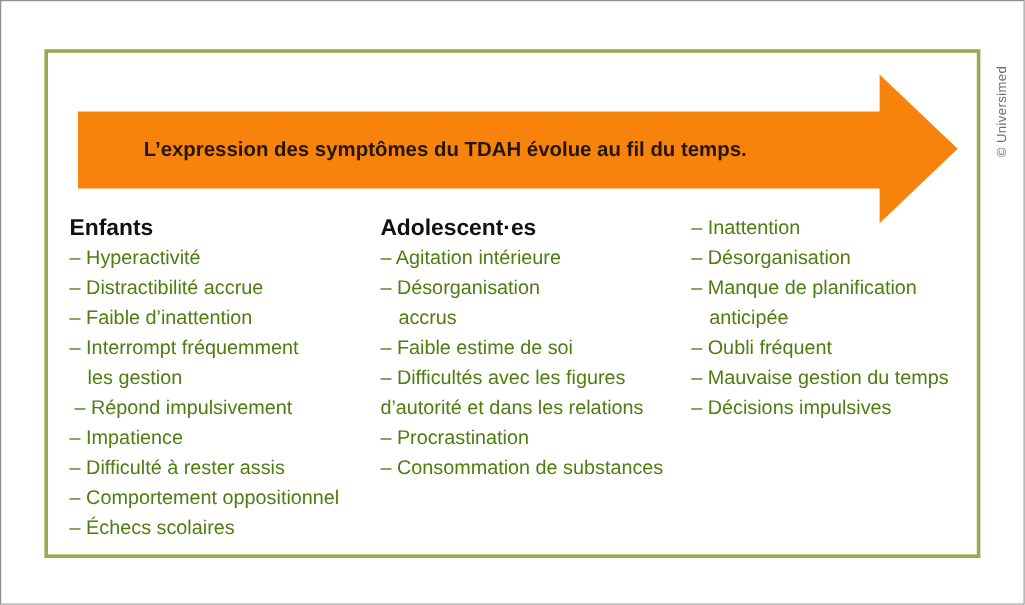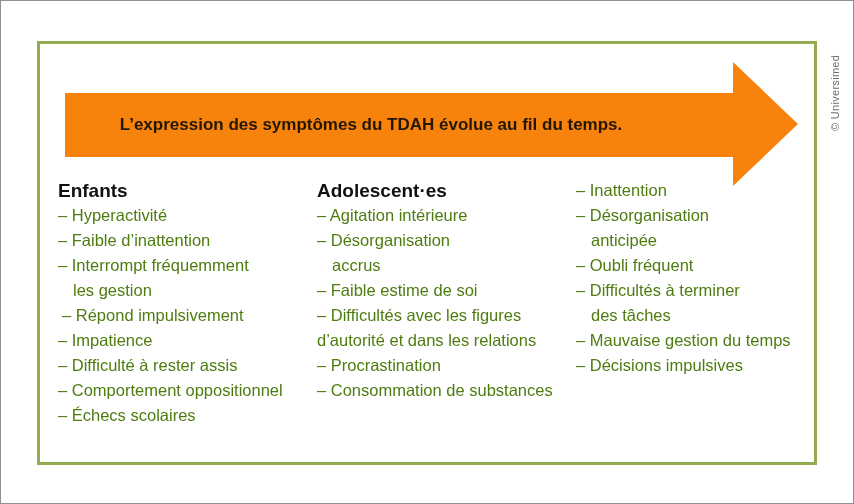--- a/index.html
+++ b/index.html
@@ -103,20 +103,23 @@
 
   <div class="banner-label" style="color: rgb(35, 23, 3);">L’expression des symptômes du TDAH évolue au fil du temps.</div>
 
   <div class="col col-1">
     <div class="col-title">Enfants</div>
     <div class="col-items">
         <div class="item">
           <div class="line first">– Hyperactivité</div>
         </div>
         <div class="item">
+          <div class="line first">– Distractibilité accrue</div>
+        </div>
+        <div class="item">
           <div class="line first">– Faible d’inattention</div>
         </div>
         <div class="item">
           <div class="line first">– Interrompt fréquemment</div>
           <div class="line cont">les gestion</div>
         </div>
         <div class="item">
           <div class="line first slight-indent">– Répond impulsivement</div>
         </div>
         <div class="item">
@@ -164,28 +167,25 @@
 
   <div class="col col-3">
     <div class="col-items">
         <div class="item">
           <div class="line first">– Inattention</div>
         </div>
         <div class="item">
           <div class="line first">– Désorganisation</div>
         </div>
         <div class="item">
+          <div class="line first">– Manque de planification</div>
           <div class="line cont">anticipée</div>
         </div>
         <div class="item">
           <div class="line first">– Oubli fréquent</div>
-        </div>
-        <div class="item">
-          <div class="line first">– Difficultés à terminer</div>
-          <div class="line cont">des tâches</div>
         </div>
         <div class="item">
           <div class="line first">– Mauvaise gestion du temps</div>
         </div>
         <div class="item">
           <div class="line first">– Décisions impulsives</div>
         </div>
       </div>
   </div>
 

